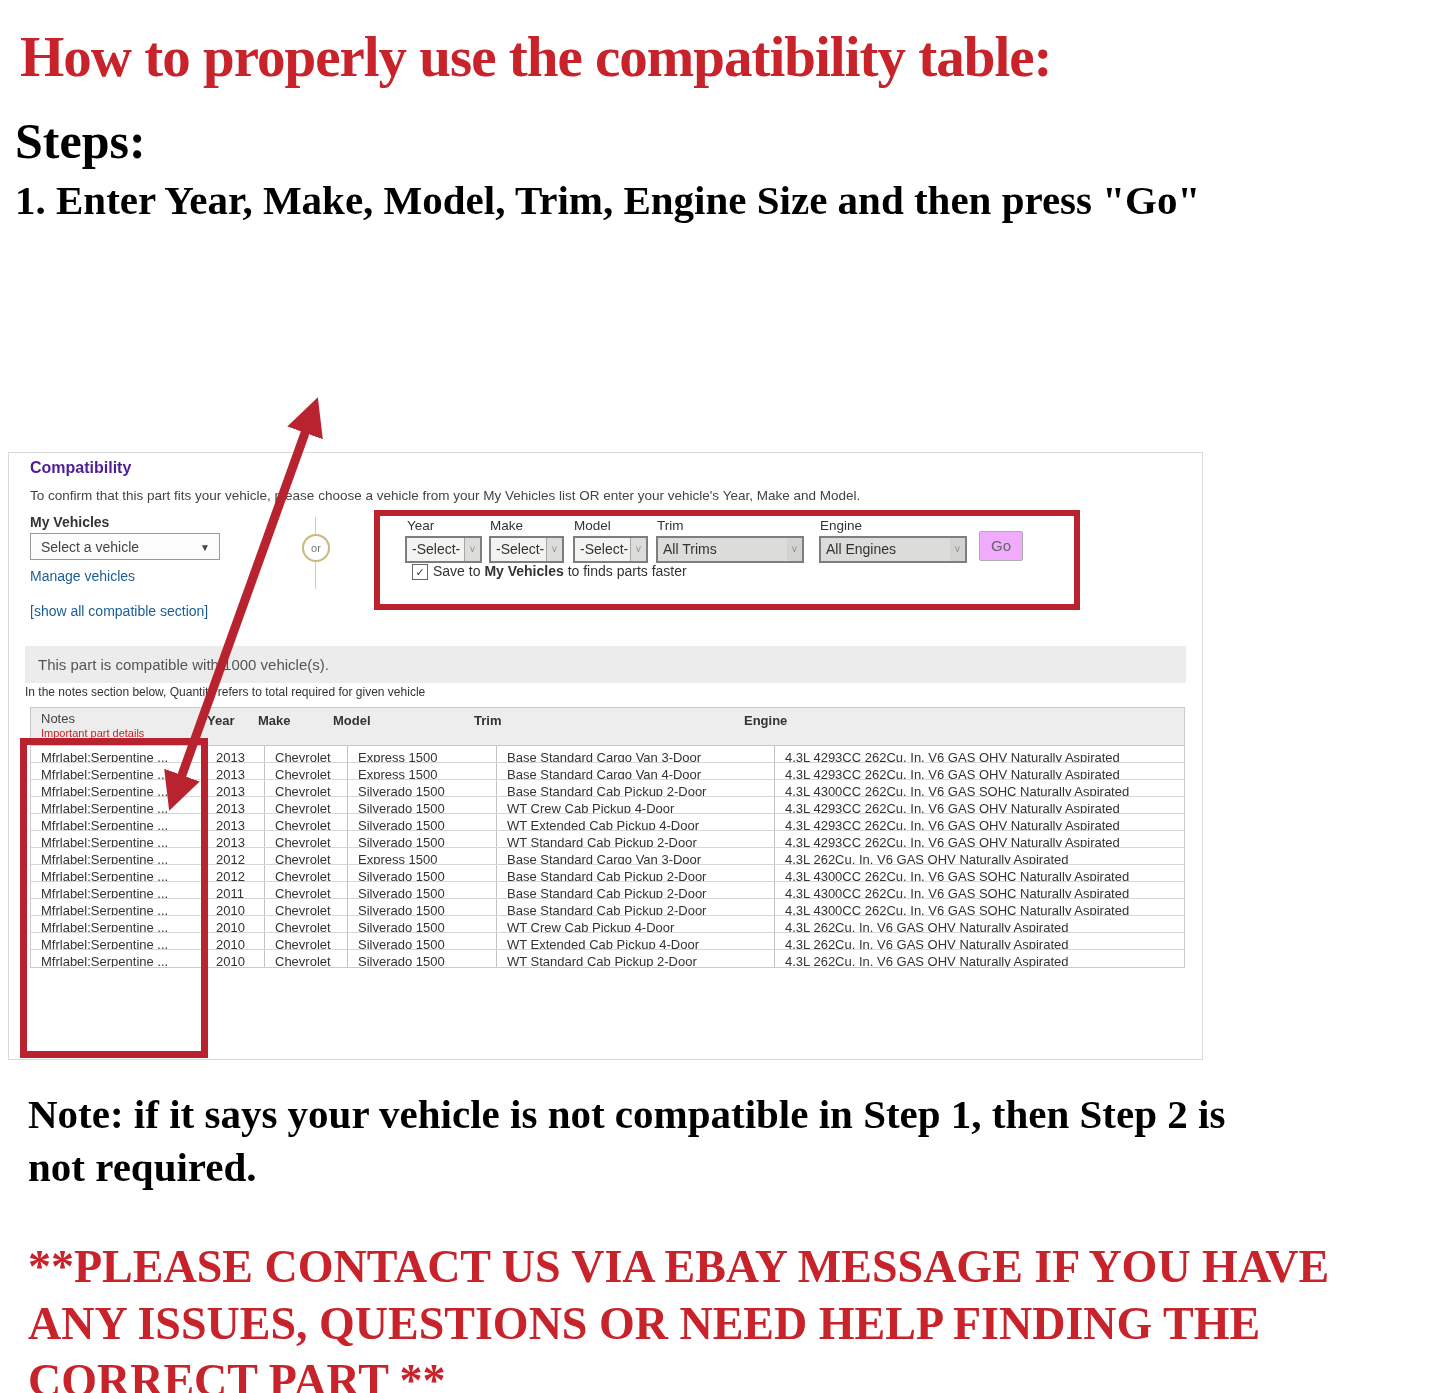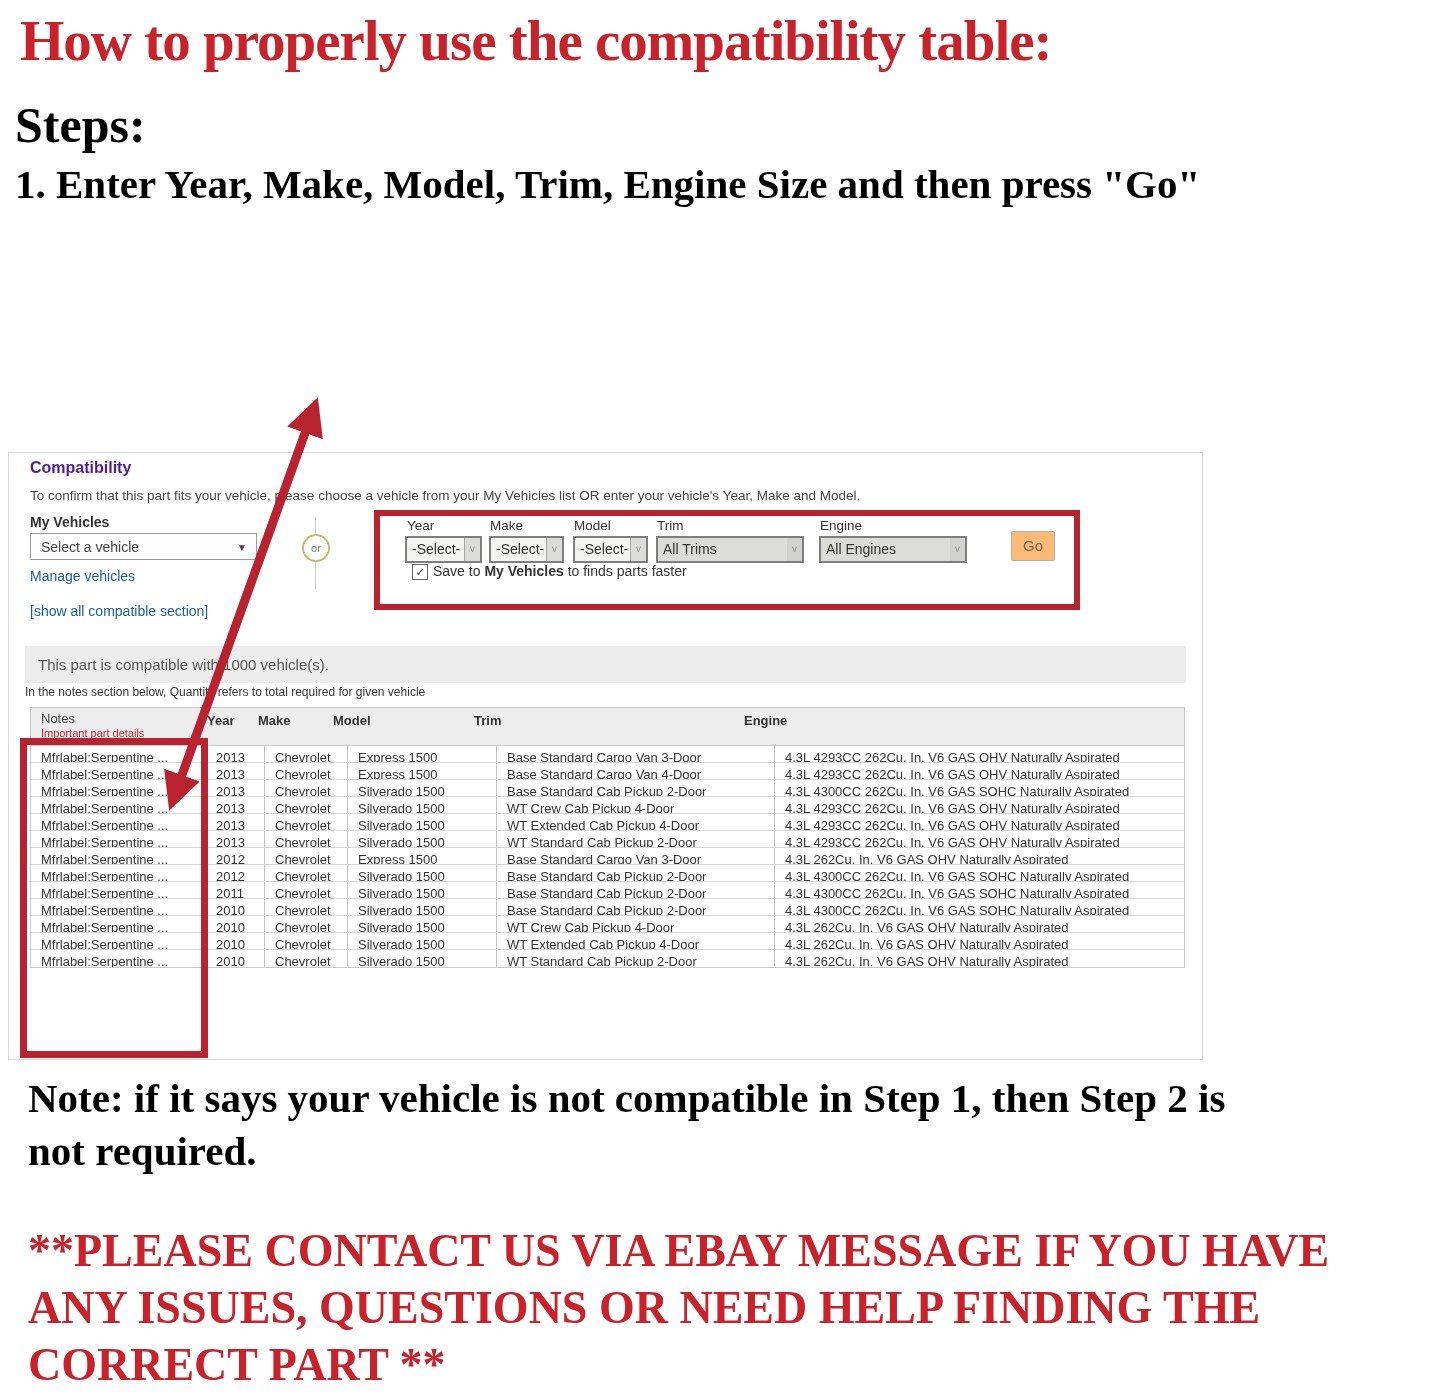--- a/index.html
+++ b/index.html
@@ -1,32 +1,32 @@
 <!DOCTYPE html>
 <html><head>
 <meta charset="utf-8">
 <style>
   html,body{margin:0;padding:0;background:#fff;}
   .canvas{position:relative;width:1445px;height:1393px;background:#fff;overflow:hidden;
           font-family:"Liberation Sans",sans-serif;}
   .abs{position:absolute;}
   
-  .serif{font-family:"Liberation Serif",serif;font-weight:700;}
+  .serif{font-family:"Liberation Serif",serif;font-weight:700;margin-top:16px;}
   .title{left:20px;top:8px;font-size:57px;color:#c8232b;letter-spacing:-1px;}
   .steps-h{left:15px;top:96px;font-size:50px;color:#000;}
   .step1{left:15px;top:160px;font-size:41px;color:#000;}
   .step2{left:15px;top:252px;font-size:41px;color:#000;line-height:51px;width:1360px;}
   .note-block{left:28px;top:1072px;font-size:41px;color:#000;line-height:53px;}
   .contact{left:28px;top:1222px;font-size:46px;color:#c8232b;line-height:57px;}
   
   .card{left:8px;top:452px;width:1193px;height:606px;border:1px solid #d9d9d9;background:#fff;}
   .comp-h{left:30px;top:459px;font-size:16px;font-weight:700;color:#4c1d95;}
   .comp-desc{left:30px;top:488px;font-size:13.5px;color:#444;}
   .myveh-label{left:30px;top:514px;font-size:14px;font-weight:700;color:#333;}
-  .veh-select{left:30px;top:533px;width:227px;height:27px;border:1px solid #9a9a9a;background:#fcfcfc;
+  .veh-select{left:30px;top:533px;width:190px;height:27px;border:1px solid #9a9a9a;background:#fcfcfc;
               font-size:14px;color:#444;line-height:27px;padding-left:10px;box-sizing:border-box;}
   .veh-select .arrow{position:absolute;right:9px;top:0;font-size:10px;color:#444;}
   .link{font-size:14px;color:#1a5d97;}
   .manage{left:30px;top:568px;}
   .showall{left:30px;top:603px;}
   .divider-v{left:315px;top:517px;width:1px;height:72px;background:#ccc;}
   .or-circle{left:302px;top:534px;width:24px;height:24px;border:2px solid #c9b87a;border-radius:50%;
              background:#fff;font-size:11px;color:#777;text-align:center;line-height:24px;}
   
   .redbox{border:6px solid #b92330;z-index:8;pointer-events:none;background:transparent;}
@@ -37,22 +37,22 @@
   .f-year-label{left:407px;} .f-make-label{left:490px;} .f-model-label{left:574px;}
   .f-trim-label{left:657px;} .f-engine-label{left:820px;}
   .sel{position:absolute;top:536px;height:23px;border:2px solid #7e7e7e;background:#f3f3f1;
        box-sizing:content-box;font-size:14px;color:#333;}
   .sel .sel-text{display:inline-block;padding-left:5px;line-height:23px;white-space:nowrap;}
   .sel .sel-arrow{position:absolute;right:0;top:0;width:15px;height:23px;background:#dcdcda;
                   border-left:1px solid #a5a5a5;color:#8a8a8a;font-size:10px;text-align:center;line-height:23px;}
   .f-year{left:405px;width:73px;} .f-make{left:489px;width:71px;} .f-model{left:573px;width:71px;}
   .f-trim{left:656px;width:144px;background:#dcdcda;} .f-engine{left:819px;width:144px;background:#dcdcda;}
   .f-trim .sel-arrow,.f-engine .sel-arrow{background:#d2d2d0;border-left:none;}
-  .go-btn{left:979px;top:531px;width:42px;height:28px;background:#fdba74;border:1px solid #aeaeae;
-          border-radius:2px;font-size:15px;color:#666;text-align:center;line-height:28px;margin-left:32px;}
+  .go-btn{left:979px;top:531px;width:42px;height:28px;background:#f0abfc;border:1px solid #aeaeae;
+          border-radius:2px;font-size:15px;color:#666;text-align:center;line-height:28px;}
   .save-row{left:412px;top:563px;height:16px;font-size:14px;color:#333;}
   .checkbox{position:absolute;left:0;top:1px;width:14px;height:14px;border:1px solid #666;background:#fff;
             font-size:11px;line-height:14px;text-align:center;color:#333;}
   .save-text{position:absolute;left:21px;top:0;white-space:nowrap;}
   
   .banner{left:25px;top:646px;width:1161px;height:37px;background:#ececec;font-size:15px;color:#555;
           line-height:37px;padding-left:13px;box-sizing:border-box;}
   .hint{left:25px;top:685px;font-size:12px;color:#333;}
   
   .table{left:30px;top:707px;width:1155px;border:1px solid #c9c9c9;box-sizing:border-box;}

